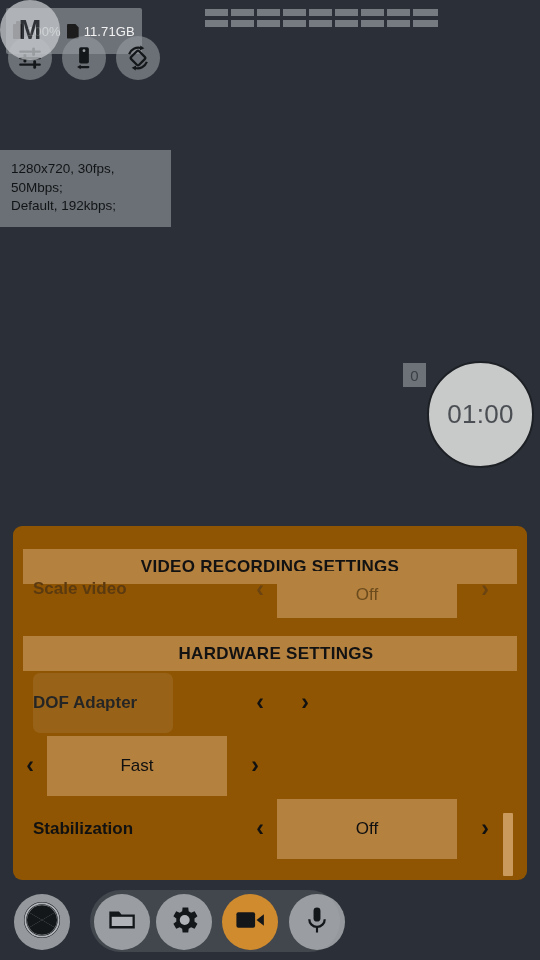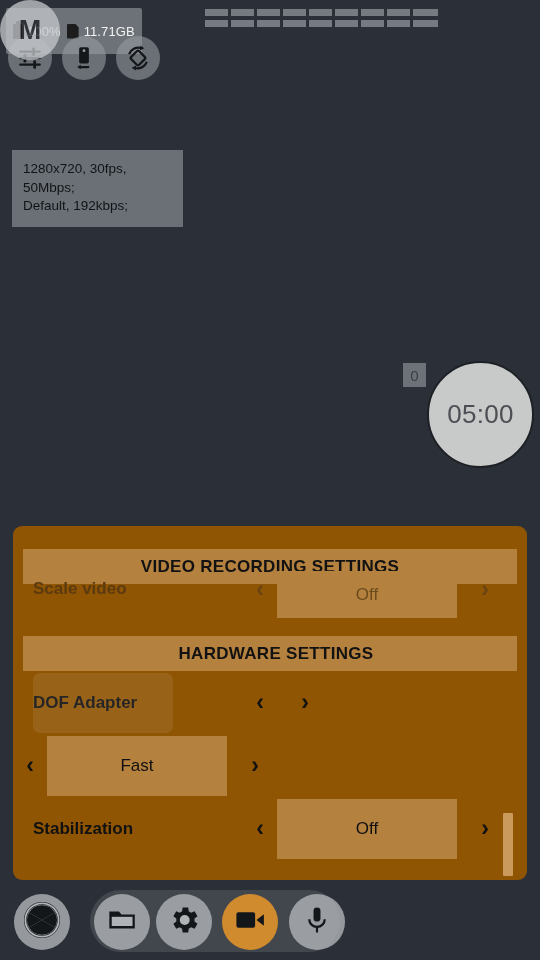--- a/index.html
+++ b/index.html
@@ -101,21 +101,21 @@
     background: rgba(150,155,160,0.60);
     display: flex;
     align-items: center;
     justify-content: center;
   }
   .round-btn svg { display: block; }
 
   
   #info-readout {
     position: absolute;
-    left: 12px; top: 150px;
+    left: 0; top: 150px;
     width: 150px;
     padding: 10px 10px 11px 11px;
     background: rgba(150,155,160,0.60);
     font-size: 13.5px;
     line-height: 18.5px;
     color: #111416;
   }
 
   
   #shot-count {
@@ -367,21 +367,21 @@
   </div>
 
 </div>
 
 <div id="info-readout">
   <div>1280x720, 30fps, 50Mbps;</div>
   <div>Default, 192kbps;</div>
 </div>
 
 <div id="shot-count">0</div>
-<div id="timer-circle">05:00</div>
+<div id="timer-circle">01:00</div>
 
 <div id="ghost-mode">M</div>
 
 <div class="ghost" id="ghost-lock">
   <svg width="54" height="54" viewBox="0 0 24 24" fill="none" stroke="#3d2a0d" stroke-width="1.8">
     <rect x="6" y="10.5" width="12" height="9" rx="1.6"></rect>
     <path d="M8.8 10.5 V7.8 a3.2 3.2 0 0 1 6.4 0 V10.5"></path>
     <circle cx="12" cy="14.6" r="1.4" fill="#3d2a0d"></circle>
   </svg>
 </div>

